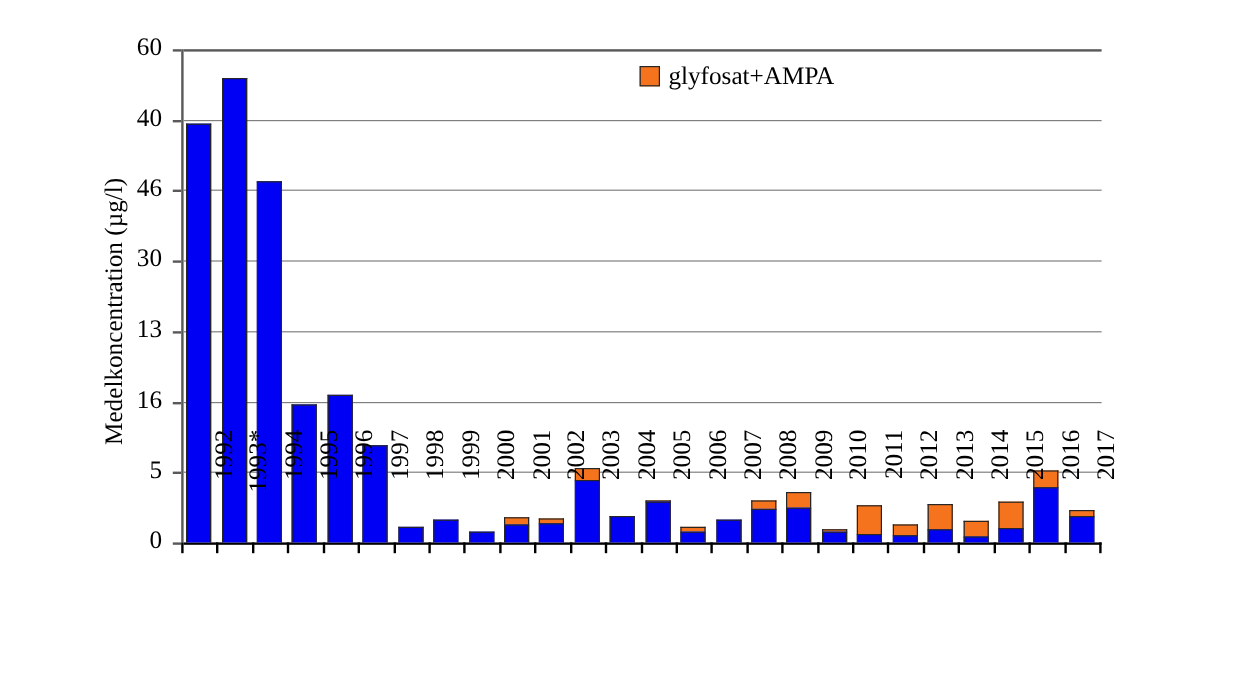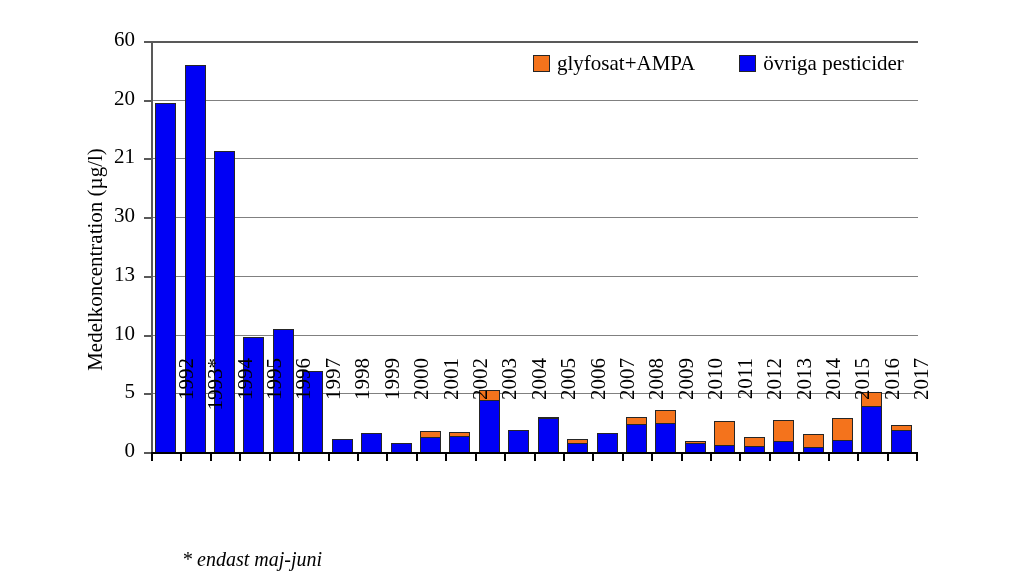--- a/index.html
+++ b/index.html
@@ -168,29 +168,29 @@
 
 <div id="chart-root">
 
   <div class="y-axis-title">Medelkoncentration (µg/l)</div>
 
   <div id="y-ticks">
       <div class="y-tick-label" style="left: 95px; width: 40px; right: auto; top: 438px;">0</div>
       <div class="y-tick-mark" style="left: 144px; top: 452px;"></div>
       <div class="y-tick-label" style="left: 95px; width: 40px; right: auto; top: 379.286px;">5</div>
       <div class="y-tick-mark" style="left: 144px; top: 393.286px;"></div>
-      <div class="y-tick-label" style="left: 95px; width: 40px; right: auto; top: 320.571px;">10</div>
+      <div class="y-tick-label" style="left: 95px; width: 40px; right: auto; top: 320.571px;">16</div>
       <div class="y-tick-mark" style="left: 144px; top: 334.571px;"></div>
       <div class="y-tick-label" style="left: 95px; width: 40px; right: auto; top: 261.857px;">13</div>
       <div class="y-tick-mark" style="left: 144px; top: 275.857px;"></div>
       <div class="y-tick-label" style="left: 95px; width: 40px; right: auto; top: 203.143px;">30</div>
       <div class="y-tick-mark" style="left: 144px; top: 217.143px;"></div>
-      <div class="y-tick-label" style="left: 95px; width: 40px; right: auto; top: 144.429px;">21</div>
+      <div class="y-tick-label" style="left: 95px; width: 40px; right: auto; top: 144.429px;">46</div>
       <div class="y-tick-mark" style="left: 144px; top: 158.429px;"></div>
-      <div class="y-tick-label" style="left: 95px; width: 40px; right: auto; top: 85.7143px;">20</div>
+      <div class="y-tick-label" style="left: 95px; width: 40px; right: auto; top: 85.7143px;">40</div>
       <div class="y-tick-mark" style="left: 144px; top: 99.7143px;"></div>
       <div class="y-tick-label" style="left: 95px; width: 40px; right: auto; top: 27px;">60</div>
       <div class="y-tick-mark" style="left: 144px; top: 41px;"></div>
     </div>
 
   <div class="plot-area">
     <div id="gridlines">
         <div class="gridline thin" style="top: 352.286px;"></div>
         <div class="gridline thin" style="top: 293.571px;"></div>
         <div class="gridline thin" style="top: 234.857px;"></div>
@@ -355,21 +355,16 @@
       <div class="x-label" style="left: 850.442px; top: 468px; width: 110px;">2015</div>
       <div class="x-label" style="left: 879.865px; top: 468px; width: 110px;">2016</div>
       <div class="x-label" style="left: 909.288px; top: 468px; width: 110px;">2017</div>
     </div>
 
   <div class="legend">
     <div class="legend-item">
       <span class="legend-swatch orange"></span>
       <span>glyfosat+AMPA</span>
     </div>
-    <div class="legend-item">
-      <span class="legend-swatch blue"></span>
-      <span>övriga pesticider</span>
-    </div>
   </div>
 
-  <div class="footnote">* endast maj-juni</div>
 
 </div>
 
 </body></html>

